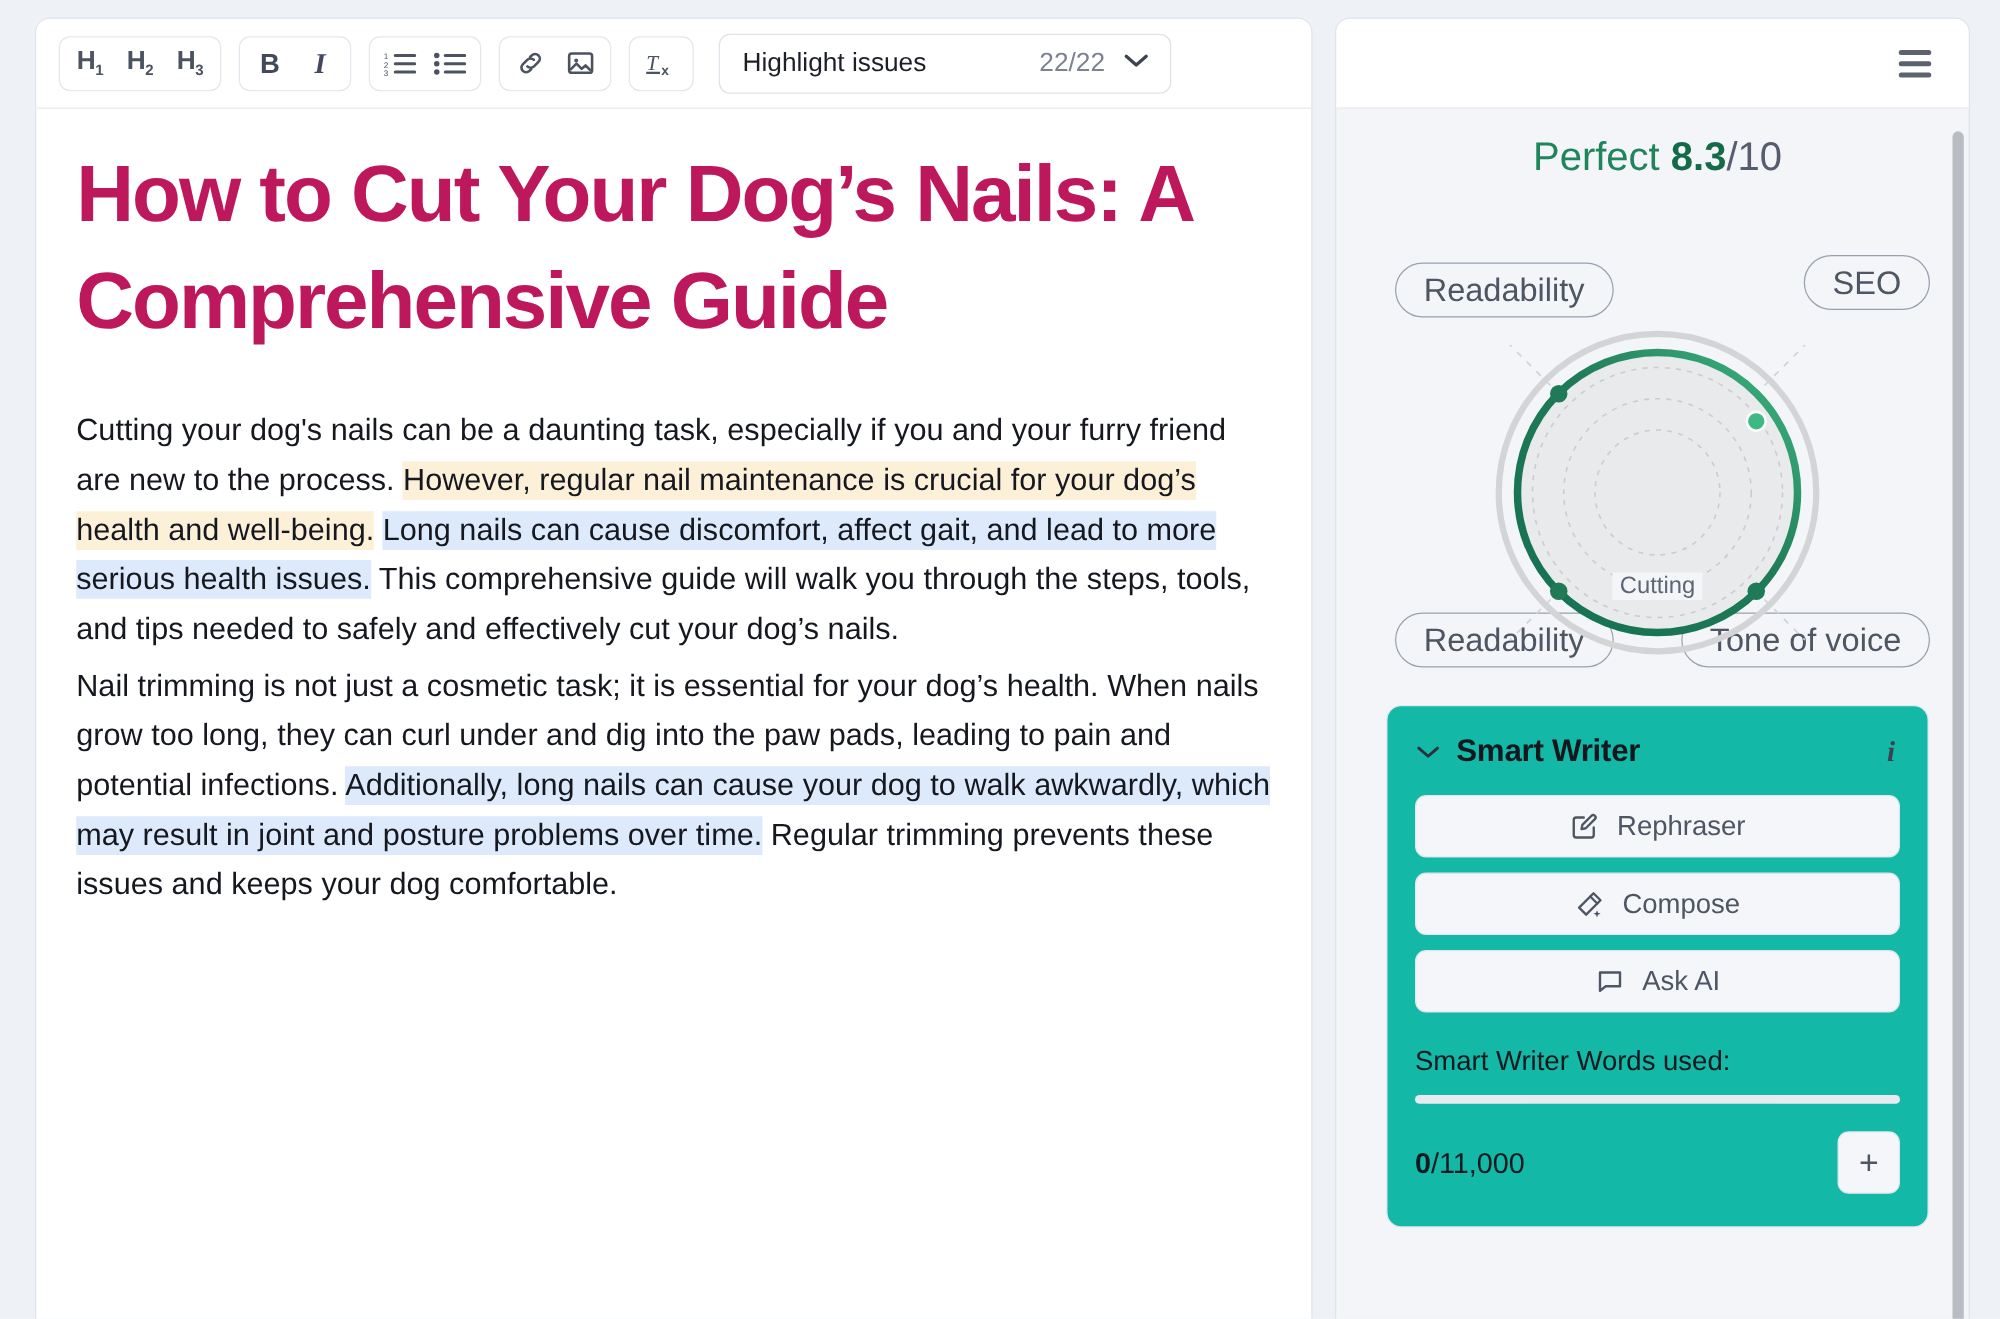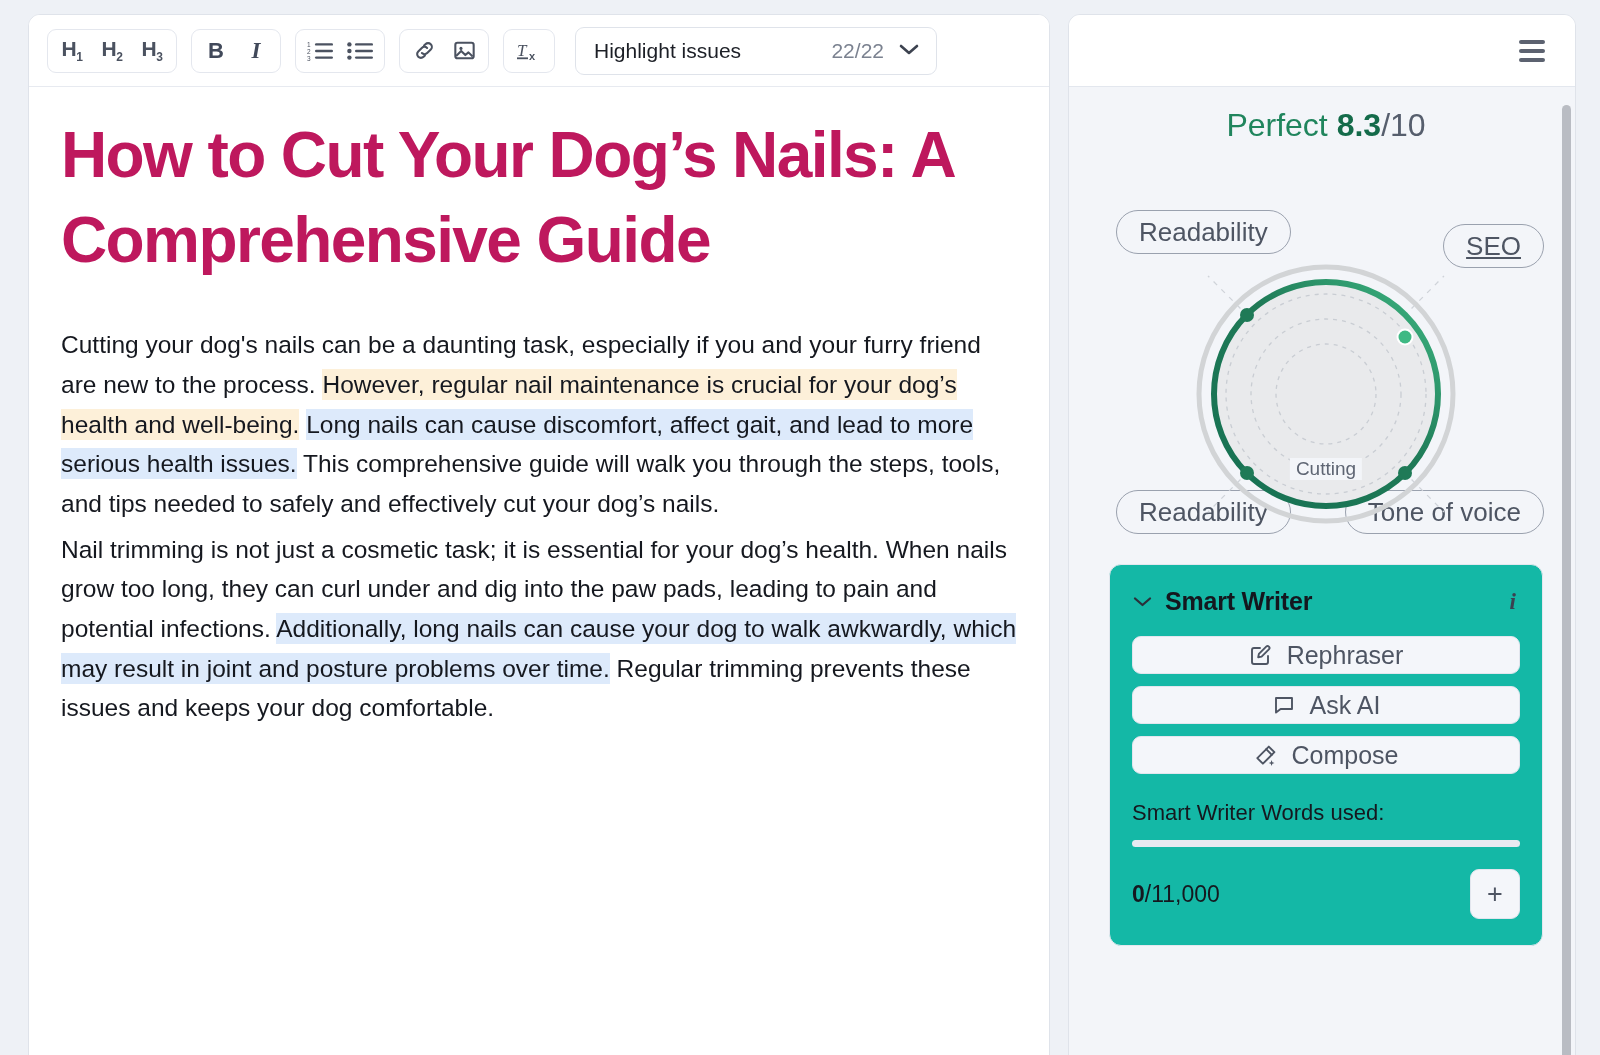--- a/index.html
+++ b/index.html
@@ -173,21 +173,21 @@
     display: flex;
     align-items: center;
     justify-content: center;
     font-size: 26px;
     color: #4e5563;
     background: transparent;
     cursor: pointer;
     white-space: nowrap;
   }
   .pill.p-read { left: 0px;   top: 58px; }
-  .pill.p-seo  { right: -8px; top: 72px; text-decoration: underline; }
+  .pill.p-seo  { right: -8px; top: 52px; }
   .pill.p-orig { left: 0px;   bottom: 8px; }
   .pill.p-tone { right: -8px; bottom: 8px; }
 
   .radar-svg { position: absolute; left: 50%; top: 106px; transform: translateX(-50%); }
   .target-lbl {
     position: absolute;
     left: 50%; transform: translateX(-50%);
     bottom: 62px;
     font-size: 19px;
     color: #5e6573;
@@ -208,27 +208,27 @@
     margin-bottom: 20px;
   }
   .sw-chev { color: #2b303a; cursor: pointer; display: flex; }
   .sw-title { font-size: 25px; font-weight: 800; color: #14171e; flex: 1; letter-spacing: -0.2px; }
   .sw-info {
     font-family: "Liberation Serif", serif;
     font-style: italic; font-weight: 700;
     font-size: 23px; color: #3b4150; cursor: pointer; padding: 0 4px;
   }
   .sw-btn {
-    height: 38px;
+    height: 50px;
     border: 1px solid #e2e6ee;
     border-radius: 9px;
     background: #f4f6fa;
     display: flex; align-items: center; justify-content: center;
     gap: 14px;
-    font-size: 25px; color: #4e5563;
+    font-size: 22px; color: #4e5563;
     margin-bottom: 12px;
     cursor: pointer;
   }
   .sw-btn svg { display: block; }
 
   .sw-words-lbl { font-size: 22px; color: #15181f; margin: 26px 0 14px; }
   .sw-bar { height: 7px; border-radius: 4px; background: #e7eaf1; margin-bottom: 22px; }
   .sw-foot { display: flex; align-items: center; }
   .sw-usage { font-size: 23px; color: #15181f; flex: 1; }
   .sw-usage b { font-weight: 800; }
@@ -449,36 +449,36 @@
             <svg width="24" height="24" viewBox="0 0 24 24" fill="none" stroke="#4e5563" stroke-width="1.9" stroke-linecap="round" stroke-linejoin="round">
               <path d="M19 13v6a2 2 0 0 1-2 2H5a2 2 0 0 1-2-2V7a2 2 0 0 1 2-2h6"></path>
               <path d="M17.2 3.6a1.9 1.9 0 0 1 2.7 2.7L12.6 13.6l-3.4.7.7-3.4z"></path>
             </svg>
           </span>
           <span>Rephraser</span>
         </div>
 
         <div class="sw-btn">
           <span>
-            <svg width="24" height="24" viewBox="0 0 24 24" fill="none" stroke="#4e5563" stroke-width="1.9" stroke-linejoin="round">
-              <path d="M4 5h16v11H8.6L4 19.6z"></path>
-            </svg>
-          </span>
-          <span>Ask AI</span>
-        </div>
-
-        <div class="sw-btn">
-          <span>
             <svg width="24" height="24" viewBox="0 0 24 24" fill="none" stroke="#4e5563" stroke-width="1.9" stroke-linecap="round" stroke-linejoin="round">
               <path d="M14.8 3.6l5.6 5.6L8.9 20.7 3.3 15.1z"></path>
               <path d="M12.2 6.2l5.6 5.6"></path>
               <path d="M17.6 17.1l.8 2.1 2.1.8-2.1.8-.8 2.1-.8-2.1-2.1-.8 2.1-.8z" fill="#4e5563" stroke="none"></path>
             </svg>
           </span>
           <span>Compose</span>
+        </div>
+
+        <div class="sw-btn">
+          <span>
+            <svg width="24" height="24" viewBox="0 0 24 24" fill="none" stroke="#4e5563" stroke-width="1.9" stroke-linejoin="round">
+              <path d="M4 5h16v11H8.6L4 19.6z"></path>
+            </svg>
+          </span>
+          <span>Ask AI</span>
         </div>
 
         <div class="sw-words-lbl">Smart Writer Words used:</div>
         <div class="sw-bar"></div>
         <div class="sw-foot">
           <div class="sw-usage">
             <b>0</b><span>/11,000</span>
           </div>
           <div class="sw-plus">
             <span>+</span>

